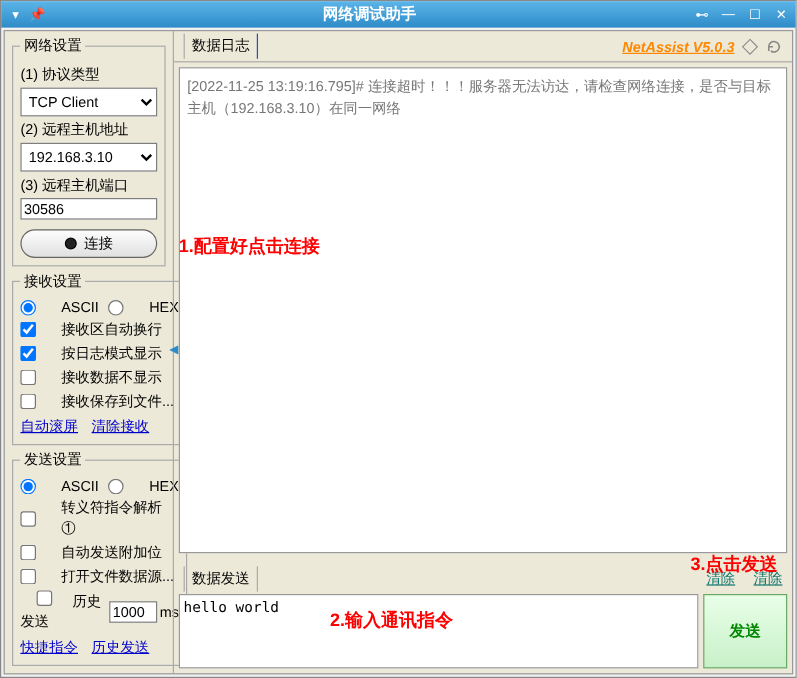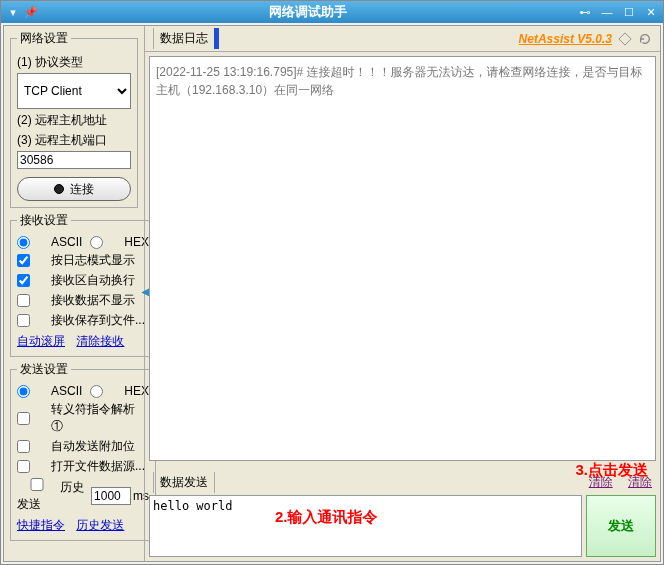--- a/index.html
+++ b/index.html
@@ -15,53 +15,53 @@
     
     .body { flex: 1; display: flex; border: 1px solid #999; margin: 2px; background: #ece9d8; }
     
     .sidebar { width: 140px; padding: 4px 6px; display: flex; flex-direction: column; gap: 4px; }
     
     fieldset { border: 1px solid #aaa; padding: 4px 6px 6px; background: #ece9d8; }
     fieldset legend { padding: 0 3px; font-size: 12px; }
     
     .field-label { font-size: 12px; margin: 3px 0 2px; }
     select, input[type=text] { width: 100%; border: 1px solid #7e7e7e; background: #fff; font-size: 12px; height: 18px; padding: 0 2px; font-family: inherit; }
-    select { height: 36px; }
+    select { height: 24px; }
     
     .connect-btn { width: 100%; height: 24px; margin-top: 8px; border: 1px solid #666; background: linear-gradient(#fdfdfd,#e0e0e0); border-radius: 12px; cursor: pointer; display: flex; align-items: center; justify-content: center; gap: 6px; font-size: 12px; }
     .connect-dot { width: 10px; height: 10px; border-radius: 50%; background: #222; border: 1px solid #000; }
     
     .radio-row { display: flex; gap: 8px; margin: 2px 0; }
     .radio-row label, .check-row label { font-size: 12px; display: flex; align-items: center; gap: 21px; cursor: pointer; }
     .check-row { margin: 3px 0; }
     input[type=radio], input[type=checkbox] { margin: 0; cursor: pointer; }
     
     .link-row { margin-top: 4px; font-size: 12px; }
     .link-row a { color: #0000cc; text-decoration: underline; cursor: pointer; margin-right: 8px; }
     
     .cycle-row { display: flex; align-items: center; gap: 2px; font-size: 12px; margin: 3px 0; }
     .cycle-row input { width: 40px; }
     
     .main { flex: 1; display: flex; flex-direction: column; border-left: 1px solid #aaa; position: relative; }
     
     .log-header { height: 26px; display: flex; align-items: center; padding: 0 8px; border-bottom: 1px solid #aaa; justify-content: space-between; }
-    .log-header-left { font-size: 12px; padding: 2px 6px; border-left: 1px solid #aaa; border-right: 5px solid #1d4ed8; }
+    .log-header-left { font-size: 12px; padding: 2px 6px; border-left: 1px solid #aaa; border-right: 1px solid #1d4ed8; }
     .log-header-right { display: flex; align-items: center; gap: 6px; }
     .brand { color: #ff8800; font-weight: bold; font-style: italic; text-decoration: underline; font-size: 12px; }
     
     .log-area { flex: 1; background: #fff; border: 1px solid #999; margin: 4px; padding: 6px; font-size: 12px; color: #777; font-family: "SimSun", monospace; line-height: 1.5; overflow: hidden; position: relative; }
     .log-entry { margin-bottom: 12px; word-break: break-all; }
     
     .splitter-h { height: 6px; cursor: ns-resize; display: flex; align-items: center; justify-content: center; }
     .splitter-v { position: absolute; left: -5px; top: 250px; width: 10px; height: 30px; cursor: ew-resize; display: flex; align-items: center; justify-content: center; color: #2e8bc8; font-size: 10px; }
     
     .send-section { height: 90px; display: flex; flex-direction: column; }
     .send-header { height: 22px; display: flex; align-items: center; padding: 0 8px; justify-content: space-between; font-size: 12px; }
     .send-header-left { padding: 2px 6px; border-left: 1px solid #aaa; border-right: 1px solid #aaa; }
-    .send-header-right { color: #701a75; }
+    .send-header-right { color: #0f766e; }
     .send-header-right span { margin-left: 12px; cursor: pointer; text-decoration: underline; }
     
     .send-body { flex: 1; display: flex; margin: 2px 4px 4px; gap: 4px; }
     .send-input { flex: 1; border: 1px solid #999; background: #fff; padding: 3px; font-family: "SimSun", monospace; font-size: 12px; resize: none; }
     .send-btn { width: 70px; border: 1px solid #6a6; background: linear-gradient(#e8ffe8,#c8f0c8); color: #008800; font-weight: bold; cursor: pointer; font-size: 13px; }
     
     .annotation { position: absolute; color: #ff0000; font-weight: bold; font-size: 15px; pointer-events: none; z-index: 10; font-family: "SimSun", sans-serif; }
     
     .diamond-icon { width: 14px; height: 14px; }
     .reload-icon { width: 14px; height: 14px; }
@@ -87,20 +87,23 @@
   <div class="body">
     <div class="sidebar">
 
       <fieldset>
         <legend>网络设置</legend>
         <div class="field-label">(1) 协议类型</div>
         <select>
           <option>TCP Client</option>
         </select>
         <div class="field-label">(2) 远程主机地址</div>
+        <select>
+          <option>192.168.3.10</option>
+        </select>
         <div class="field-label">(3) 远程主机端口</div>
         <input type="text" value="30586" style="">
         <button class="connect-btn">
           <span class="connect-dot"></span>
           <span>连接</span>
         </button>
       </fieldset>
 
       <fieldset>
         <legend>接收设置</legend>
@@ -110,27 +113,27 @@
               <span>ASCII</span>
             </label>
           <label>
               <input type="radio" name="r1" style=""> 
               <span>HEX</span>
             </label>
         </div>
         <div class="check-row">
             <label>
               <input type="checkbox" checked="" style=""> 
+              <span>接收区自动换行</span>
+            </label>
+          </div>
+        <div class="check-row">
+            <label>
+              <input type="checkbox" checked="" style=""> 
               <span>按日志模式显示</span>
-            </label>
-          </div>
-        <div class="check-row">
-            <label>
-              <input type="checkbox" checked="" style=""> 
-              <span>接收区自动换行</span>
             </label>
           </div>
         <div class="check-row">
             <label>
               <input type="checkbox" style=""> 
               <span>接收数据不显示</span>
             </label>
           </div>
         <div class="check-row">
             <label>
@@ -216,18 +219,19 @@
             <span>清除</span>
             <span>清除</span>
           </div>
         </div>
         <div class="send-body">
           <textarea class="send-input" style="">hello world</textarea>
           <button class="send-btn">发送</button>
         </div>
       </div>
 
+      <div class="annotation" style="top:170px; left:4px;">1.配置好点击连接</div>
       <div class="annotation" style="bottom:34px; left:130px;">2.输入通讯指令</div>
       <div class="annotation" style="bottom:81px; right:12px;">3.点击发送</div>
     </div>
   </div>
 
 </div>
 
 </body></html>

